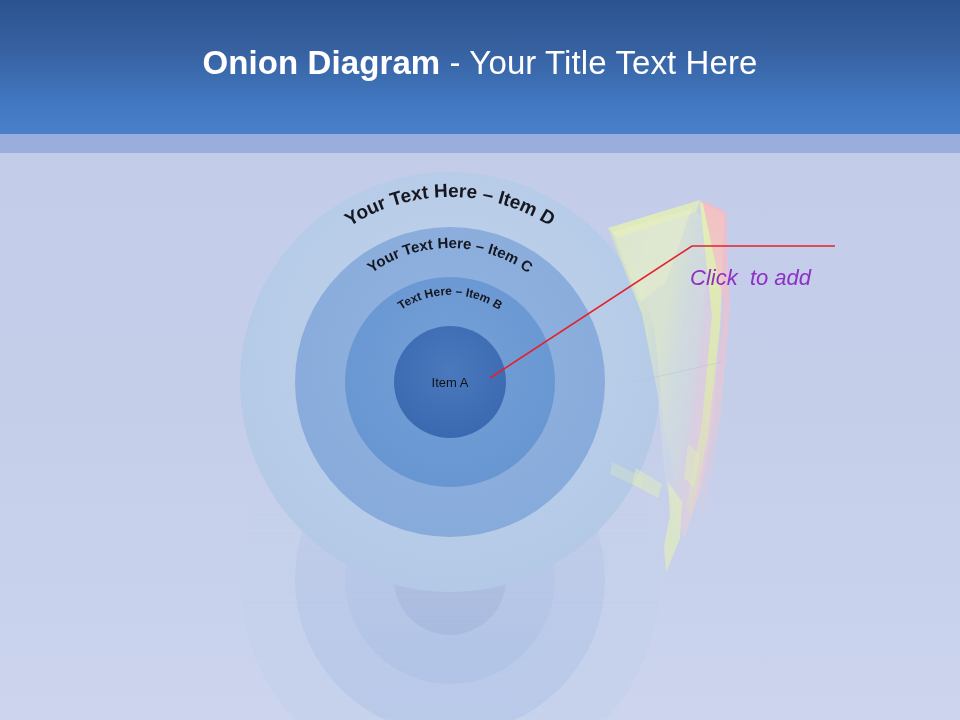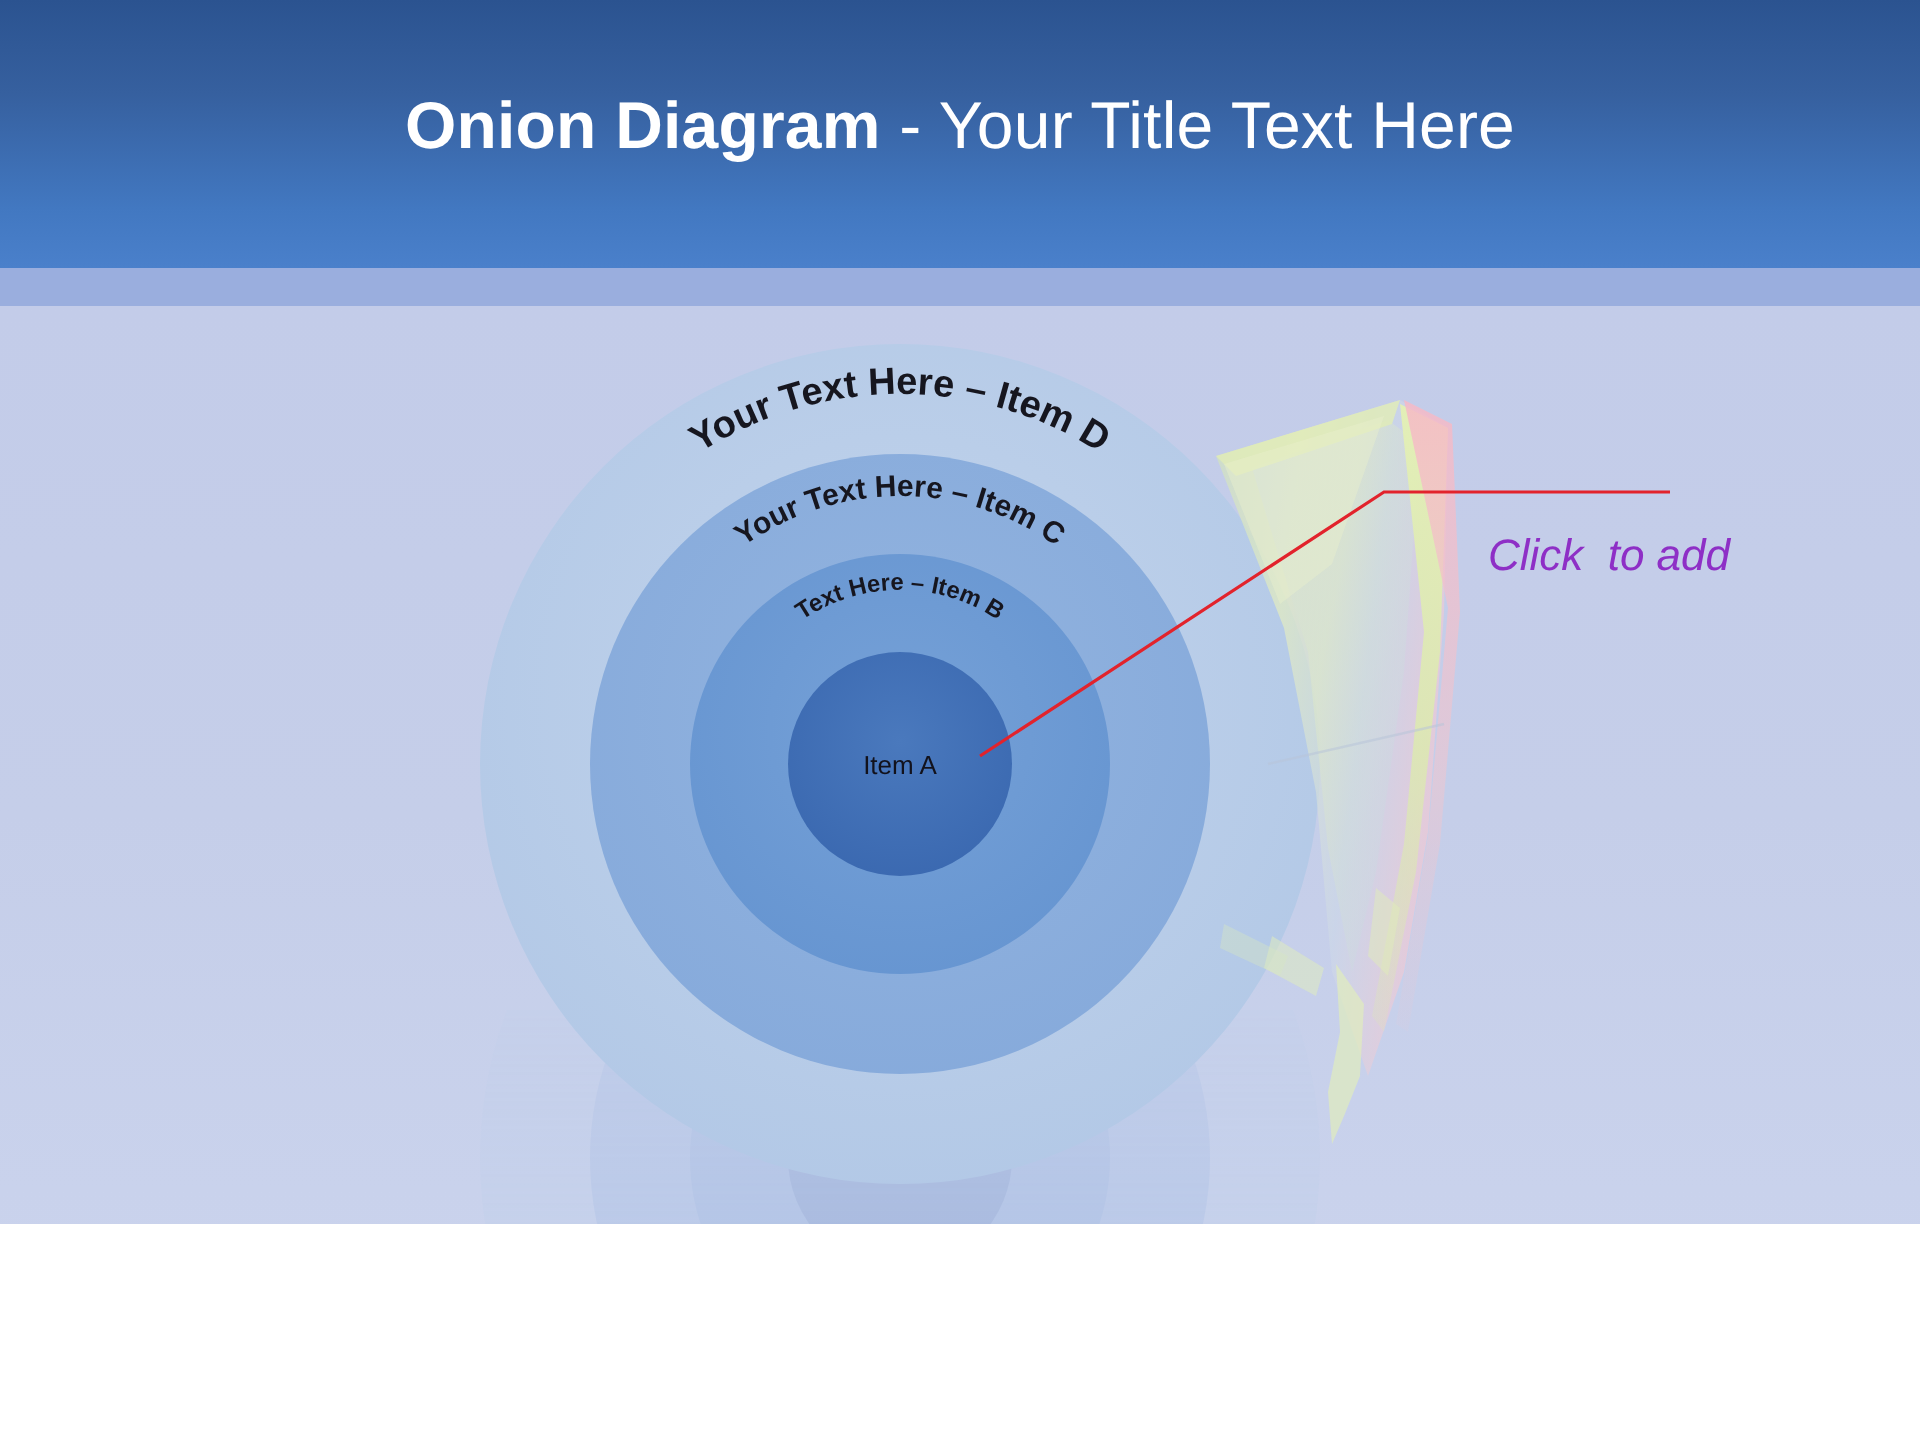--- a/index.html
+++ b/index.html
@@ -7,21 +7,21 @@
     padding: 0;
     background: #ffffff;
   }
   body {
     font-family: "Liberation Sans", sans-serif;
   }
 
   #slide {
     position: relative;
     width: 960px;
-    height: 612px;
+    height: 720px;
     overflow: hidden;
     background: #c6cfea;
   }
 
   
   .header-bar {
     position: absolute;
     left: 0; top: 0;
     width: 960px;
     height: 134px;
@@ -108,21 +108,21 @@
     height: 170px;
     pointer-events: none;
   }
 
   
   .callout {
     position: absolute;
     left: 690px;
     top: 262px;
     width: 175px;
-    text-align: right;
+    text-align: left;
     color: #8e2fc6;
     font-size: 22px;
     font-style: italic;
     line-height: 31px;
   }
   .callout .line { display: block; white-space: pre; }
 </style>
 </head>
 <body>
 

